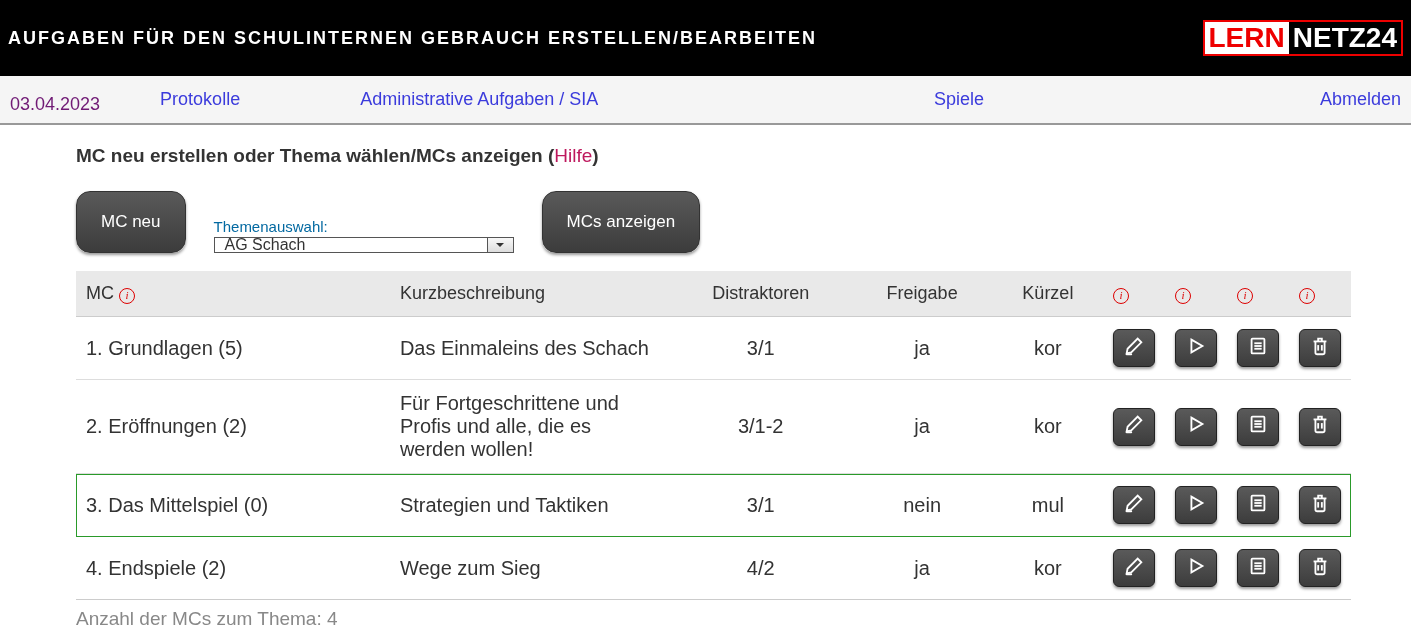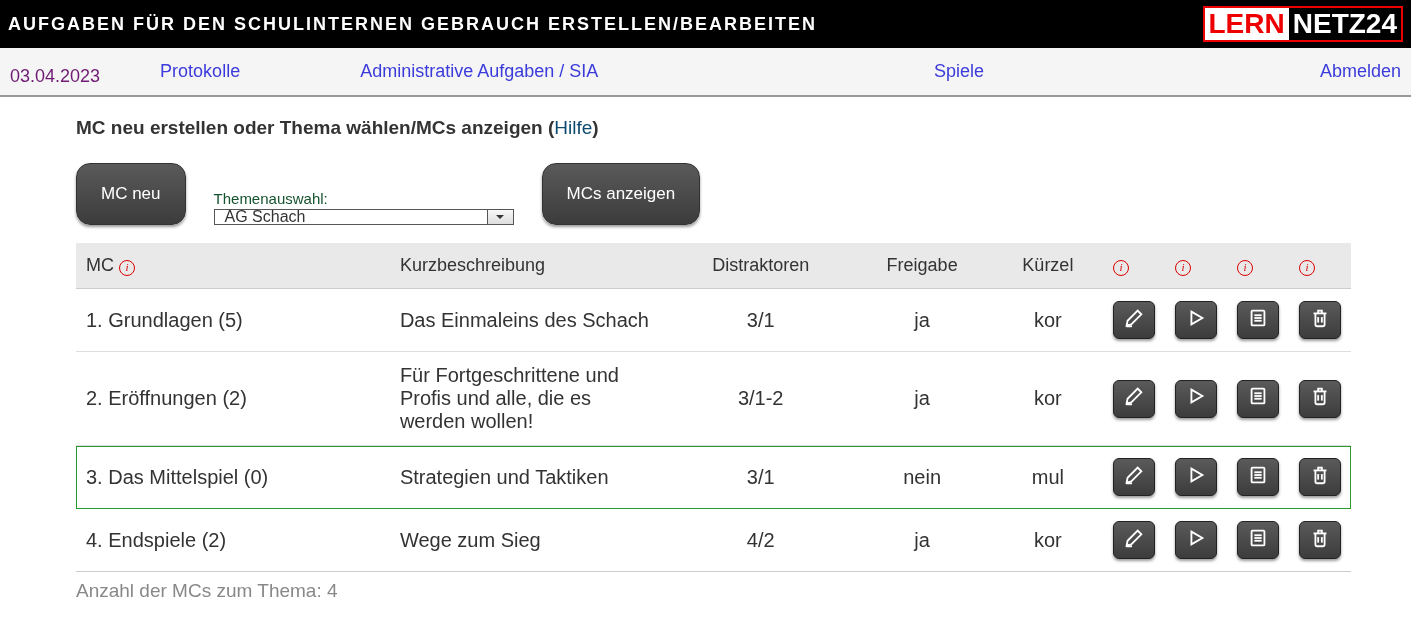--- a/index.html
+++ b/index.html
@@ -9,21 +9,21 @@
     font-size: 15px;
     color: #333;
     background: #fff;
   }
   .topbar {
     background: #000;
     color: #fff;
     display: flex;
     align-items: center;
     justify-content: space-between;
-    padding: 6px 8px;
+    padding: 20px 8px;
     font-weight: bold;
     letter-spacing: 2px;
     font-size: 18px;
   }
   .logo {
     display: flex;
     align-items: stretch;
     border: 2px solid #e00;
     font-weight: bold;
     letter-spacing: 0;
@@ -61,31 +61,31 @@
   .content {
     padding: 20px 60px 40px 76px;
   }
   .section-title {
     font-size: 19px;
     font-weight: bold;
     margin-bottom: 24px;
   }
   .section-title .help {
     font-weight: normal;
-    color: #0c4a6e;
+    color: #be185d;
     cursor: pointer;
   }
   .controls-row {
     display: flex;
     align-items: flex-end;
     gap: 28px;
     margin-bottom: 18px;
   }
   .ctl-group { display:flex; flex-direction:column; }
-  .ctl-label { font-size: 15px; color:#14532d; margin-bottom:2px; }
+  .ctl-label { font-size: 15px; color:#0369a1; margin-bottom:2px; }
   .btn {
     background: linear-gradient(#5a5a5a, #3c3c3c);
     color: #fff;
     border: 1px solid #333;
     border-radius: 14px;
     padding: 20px 24px;
     font-size: 17px;
     cursor: pointer;
     box-shadow: 0 2px 3px rgba(0,0,0,0.4);
   }

